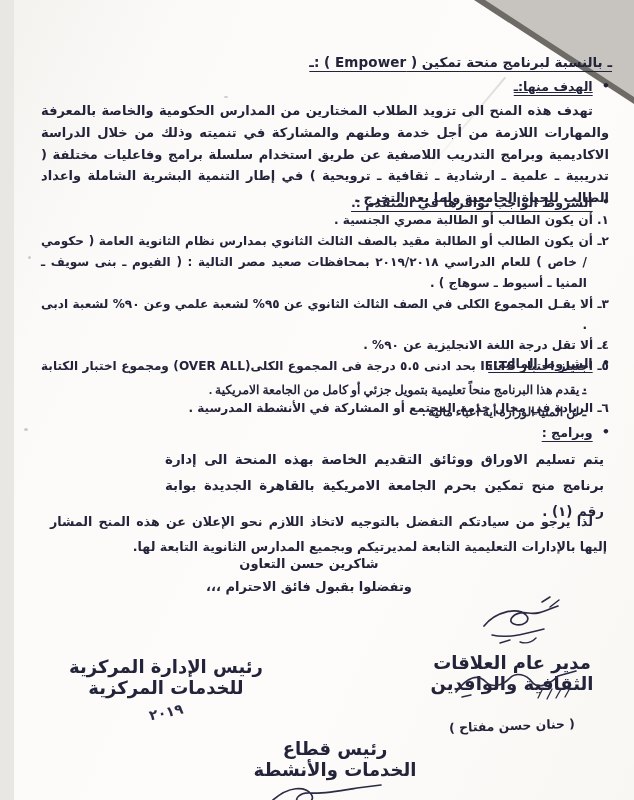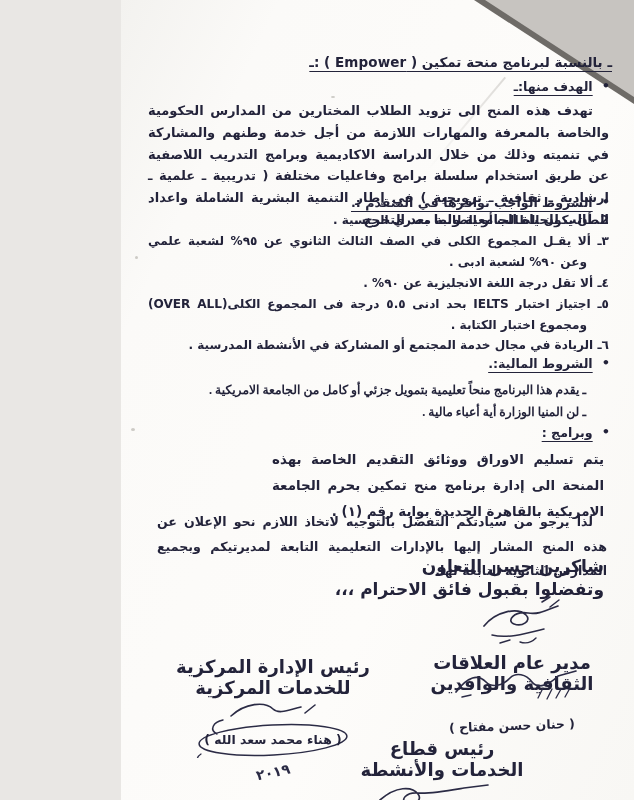--- a/index.html
+++ b/index.html
@@ -2,21 +2,21 @@
 <html lang="ar" dir="rtl"><head>
 <meta charset="utf-8">
 <style>
   html,body { margin:0; padding:0; }
   body {
     width:634px; height:800px;
     background:#e9e7e4;
     font-family:"DejaVu Sans", sans-serif;
   }
   .page {
-    position:relative; width:513px; height:800px; overflow:hidden;
+    position:relative; width:620px; height:800px; overflow:hidden;
     background:linear-gradient(115deg,#f3f2ef 0%,#fbfaf8 18%,#fdfcfa 60%,#f8f7f4 100%);
     color:#23233a;
     direction:rtl;
   }
   
   .corner-dark {
     position:absolute; top:0; right:0; width:0; height:0;
     border-top:104px solid #6e6b67; border-left:160px solid transparent;
   }
   .corner-light {
@@ -56,21 +56,21 @@
   }
   .note-body {
     position:absolute; top:447px; right:30px; left:104px;
     font-size:13.4px; font-weight:bold; line-height:26px; text-align:justify;margin-left:47px;
   }
   .closing {
     position:absolute; top:510px; right:27px; left:16px;
     font-size:12.6px; font-weight:bold; line-height:24.5px;
     text-align:justify; text-indent:14px;margin-left:20px;
   }
-  .center-line { position:absolute; left:0; right:30px; font-weight:bold; font-size:17px; }
+  .center-line { position:absolute; left:0; right:30px; text-align:center; font-weight:bold; font-size:13px; }
 
   .sig-title { font-weight:bold; font-size:18px; }
   .sig-name  { font-weight:bold; font-size:12.4px; }
 
   .sig-right { position:absolute; top:652px; right:22px; width:200px; text-align:center; }
   .sig-right .sig-name { margin-top:24px; transform:rotate(-2deg); }
   .sig-right .ink-under { position:absolute; top:16px; right:28px; }
 
   .scribble-top { position:absolute; top:594px; right:62px; }
 
@@ -94,30 +94,31 @@
   <div class="corner-light"></div>
   <div class="crease"></div>
   <div class="speck" style="top:256px; left:14px; width:3px; height:3px;"></div>
   <div class="speck" style="top:428px; left:10px; width:4px; height:3px;"></div>
   <div class="speck" style="top:96px; left:210px; width:4px; height:2px;"></div>
 
   <div class="subject">
     <span class="u">ـ بالنسبة لبرنامج منحة تمكين ( Empower )  :ـ</span>
   </div>
 
-  <div class="hline" style="top:79px;">
+  <div class="hline" style="top:79px;text-decoration:underline;">
     <span class="blt">•</span><span class="u">الهدف منها:ـ</span>
   </div>
   <div class="goal-body">تهدف هذه المنح الى تزويد الطلاب المختارين من المدارس الحكومية والخاصة بالمعرفة والمهارات اللازمة من أجل خدمة وطنهم والمشاركة في تنميته وذلك من خلال الدراسة الاكاديمية وبرامج التدريب اللاصفية عن طريق استخدام سلسلة برامج وفاعليات مختلفة ( تدريبية ـ علمية ـ ارشادية ـ ثقافية ـ ترويحية ) في إطار التنمية البشرية الشاملة واعداد الطالب للحياة الجامعية ولما بعد التخرج .</div>
 
   <div class="hline" style="top:195px;">
     <span class="blt">•</span><span class="u">الشروط الواجب توافرها في المتقدم :.</span>
   </div>
   <div class="cond-list">
-    <div class="cond-item">2. أن يكون الطالب أو الطالبة مصري الجنسية .</div>
+    <div class="cond-item">١. أن يكون الطالب أو الطالبة مصري الجنسية .</div>
+    <div class="cond-item">٢ـ أن يكون الطالب أو الطالبة مقيد بالصف الثالث الثانوي بمدارس نظام الثانوية العامة ( حكومي / خاص ) للعام الدراسي ٢٠١٩/٢٠١٨ بمحافظات صعيد مصر التالية : ( الفيوم ـ بنى سويف ـ المنيا ـ أسيوط ـ سوهاج ) .</div>
     <div class="cond-item">٣ـ ألا يقـل المجموع الكلى في الصف الثالث الثانوي عن ٩٥% لشعبة علمي وعن ٩٠% لشعبة ادبى .</div>
     <div class="cond-item">٤ـ ألا تقل درجة اللغة الانجليزية عن ٩٠% .</div>
     <div class="cond-item">٥ـ اجتياز اختبار IELTS بحد ادنى ٥.٥ درجة فى المجموع الكلى(OVER ALL) ومجموع اختبار الكتابة .</div>
     <div class="cond-item">٦ـ الريادة في مجال خدمة المجتمع أو المشاركة في الأنشطة المدرسية .</div>
   </div>
 
   <div class="hline" style="top:356px;">
     <span class="blt">•</span><span class="u">الشروط المالية:.</span>
   </div>
   <div class="fin-list">
@@ -147,29 +148,20 @@
     <svg class="ink ink-under" width="132" height="34" viewBox="0 0 132 34">
       <path d="M4 24 C 16 8, 26 6, 34 14 C 40 20, 50 18, 58 10 C 64 4, 74 6, 80 14 C 86 22, 98 16, 106 8 L 124 3" stroke-width="1.7"></path>
       <path d="M10 29 l9 -2" stroke-width="1.4"></path>
       <path d="M86 30 l5 -10 M95 31 l5 -10 M104 30 l5 -9 M113 29 l5 -9" stroke-width="1.3"></path>
     </svg>
     <div class="sig-name">( حنان حسن مفتاح )</div>
   </div>
 
   <div class="sig-left">
     <div class="sig-title">رئيس الإدارة المركزية للخدمات المركزية</div>
-    <div class="sig-left-area">
-      <svg class="ink" width="208" height="58" viewBox="0 0 208 58">
-        <path d="M62 16 C 76 3, 96 1, 104 9 C 110 15, 122 9, 132 7 M136 13 l10 -8" stroke-width="1.6"></path>
-        <path d="M54 20 c-10 2 -14 10 -6 14" stroke-width="1.5"></path>
-        <ellipse cx="104" cy="40" rx="74" ry="15" transform="rotate(-3 104 40)" stroke-width="1.5"></ellipse>
-        <path d="M32 54 c-6 4 -4 9 2 8" stroke-width="1.3"></path>
-      </svg>
-      <div class="sig-name">( هناء محمد سعد الله )</div>
-    </div>
     <div class="sig-date">٢٠١٩</div>
   </div>
 
   <div class="sig-center">
     <div class="sig-title">رئيس قطاع الخدمات والأنشطة</div>
     <svg class="ink" width="160" height="48" viewBox="0 0 160 48">
       <path d="M18 20 C 34 6, 50 6, 56 14 C 61 20, 52 26, 44 23 C 38 20, 44 12, 56 13 C 68 14, 90 10, 102 8 L 126 5" stroke-width="1.7"></path>
       <path d="M14 28 L 118 22" stroke-width="1.4"></path>
       <path d="M58 42 l5 -11 M68 43 l8 -13 M80 42 l4 -10 M92 42 l5 -11 M102 41 l5 -11" stroke-width="1.3"></path>
     </svg>

